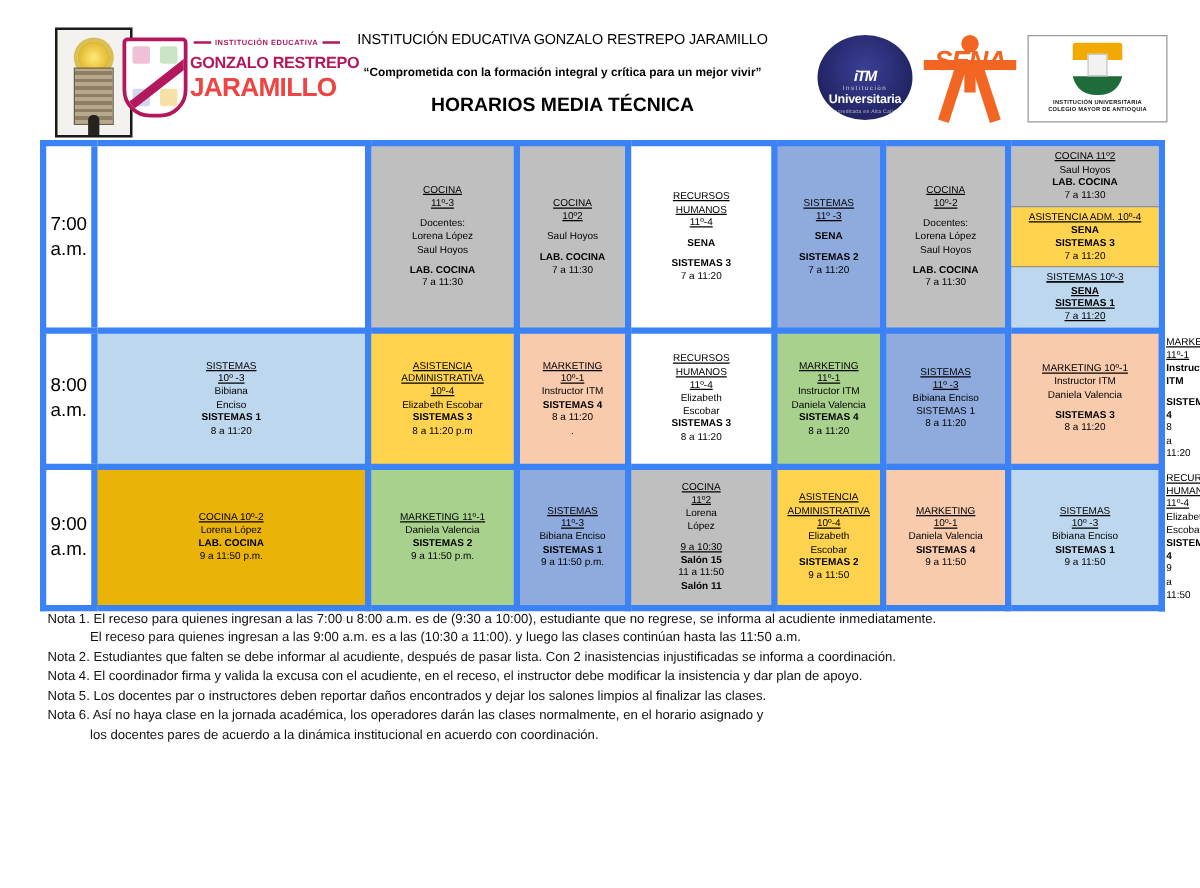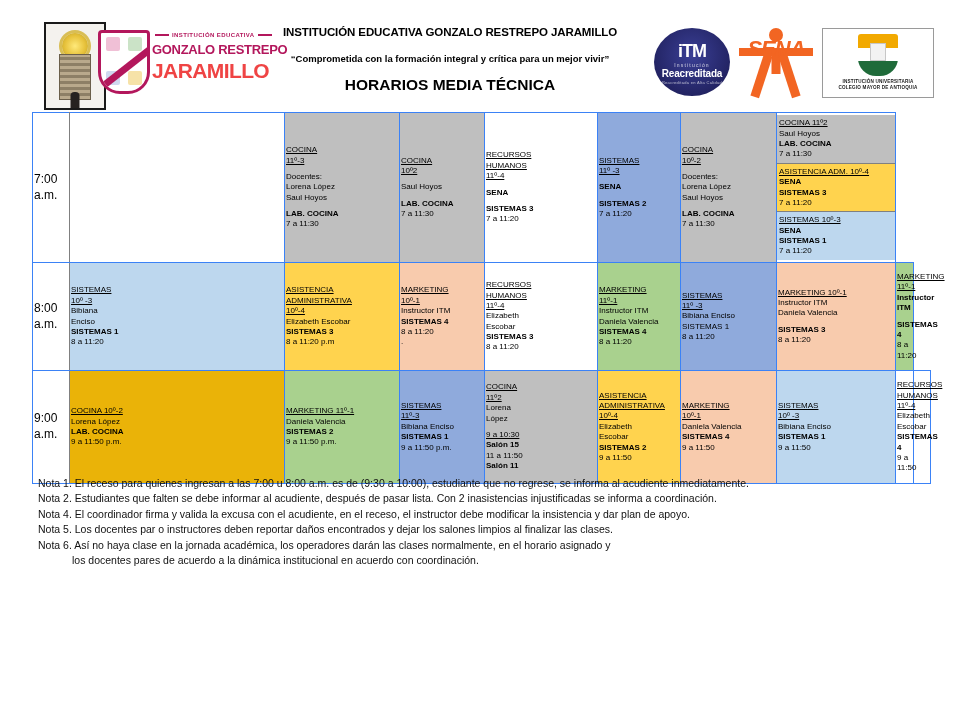--- a/index.html
+++ b/index.html
@@ -148,21 +148,21 @@
   }
 
   .title-block {
     position: absolute;
     left: 255px; top: 26px;
     width: 390px;
     text-align: center;
   }
   .t-line1 {
     font-size: 11.5px;
-    font-weight: bold;
+    font-weight: normal;
     letter-spacing: -0.1px;
   }
   .t-line2 {
     font-size: 9.5px;
     font-weight: bold;
     margin-top: 15px;
   }
   .t-line3 {
     font-size: 15.5px;
     font-weight: bold;
@@ -178,23 +178,24 @@
     position: absolute;
     left: 654px; top: 28px;
     width: 76px; height: 68px;
     border-radius: 50%;
     background: radial-gradient(circle at 50% 40%, #3a3f95 0%, #232464 70%, #1b1c4e 100%);
     color: #ffffff;
     text-align: center;
     overflow: hidden;
   }
   .logo-itm .itm-mark {
-    margin-top: 13px;
-    font-size: 18px;
-    font-weight: bold;
+    margin-top: 26px;
+    font-size: 12px;
+    font-weight: bold;
+    font-style: italic;
     letter-spacing: -1px;
   }
   .logo-itm .itm-s1 {
     font-size: 5px;
     letter-spacing: 1.2px;
     opacity: 0.75;
   }
   .logo-itm .itm-s2 {
     font-size: 10px;
     font-weight: bold;
@@ -312,53 +313,53 @@
 
   
   .sched {
     position: absolute;
     left: 32px; top: 112px;
     width: 899px;
     border-collapse: collapse;
     table-layout: fixed;
   }
   .sched td {
-    border: 1px solid #3b82f6;
+    border: 5px solid #3b82f6;
     vertical-align: middle;
-    text-align: left;
+    text-align: center;
     font-size: 8px;
     line-height: 1.30;
     padding: 2px 1px;
   }
   td.timecell {
     width: 34px;
-    font-size: 12px;
+    font-size: 15px;
     background: #ffffff;
     border-right: 1px solid #808080;
   }
   .cell-inner { display: block; }
   .ln { display: block; }
   .ln.u   { text-decoration: underline; }
   .ln.b   { font-weight: bold; }
   .ln.sp  { height: 6px; }
 
   
   td.stack { padding: 0; }
   .sub {
     border-bottom: 1px solid #808080;
     padding: 3px 2px;
     font-size: 8px;
     line-height: 1.30;
   }
-  .sub:last-child { border-bottom: none; }
+  .sub:last-child { border-bottom: none; text-decoration: underline; }
 
   
   .notes {
     position: absolute;
-    left: 38px; top: 476px;
+    left: 38px; top: 488px;
     width: 890px;
     font-size: 10.5px;
     line-height: 1.47;
     color: #111111;
   }
   .notes .note { white-space: nowrap; }
   .notes .note.ind { padding-left: 34px; }
 </style>
 </head>
 <body>
@@ -389,21 +390,21 @@
     <div class="title-block">
       <div class="t-line1">INSTITUCIÓN EDUCATIVA GONZALO RESTREPO JARAMILLO</div>
       <div class="t-line2">“Comprometida con la formación integral y crítica para un mejor vivir”</div>
       <div class="t-line3">HORARIOS MEDIA TÉCNICA</div>
       <div class="t-line4">2026</div>
     </div>
 
     <div class="logo-itm">
       <div class="itm-mark">iTM</div>
       <div class="itm-s1">Institución</div>
-      <div class="itm-s2">Reacreditada</div>
+      <div class="itm-s2">Universitaria</div>
       <div class="itm-s3">Reacreditada en Alta Calidad</div>
     </div>
 
     <div class="logo-sena">
       <div class="head"></div>
       <div class="arms"></div>
       <div class="torso"></div>
       <div class="leg-l"></div>
       <div class="leg-r"></div>
       <div class="sena-word">SENA</div>
@@ -671,20 +672,21 @@
           </td>
           <td style="background: rgb(255, 255, 255); width: 100px;">
             <div class="cell-inner"></div>
           </td>
         </tr>
       </tbody>
   </table>
 
   <div class="notes" id="notes-block">
       <div class="note">Nota 1. El receso para quienes ingresan a las 7:00 u 8:00 a.m. es de (9:30 a 10:00), estudiante que no regrese, se informa al acudiente inmediatamente.</div>
+      <div class="note ind">El receso para quienes ingresan a las 9:00 a.m. es a las (10:30 a 11:00). y luego las clases continúan hasta las 11:50 a.m.</div>
       <div class="note">Nota 2. Estudiantes que falten se debe informar al acudiente, después de pasar lista. Con 2 inasistencias injustificadas se informa a coordinación.</div>
       <div class="note">Nota 4. El coordinador firma y valida la excusa con el acudiente, en el receso, el instructor debe modificar la insistencia y dar plan de apoyo.</div>
       <div class="note">Nota 5. Los docentes par o instructores deben reportar daños encontrados y dejar los salones limpios al finalizar las clases.</div>
       <div class="note">Nota 6. Así no haya clase en la jornada académica, los operadores darán las clases normalmente, en el horario asignado y</div>
       <div class="note ind">los docentes pares de acuerdo a la dinámica institucional en acuerdo con coordinación.</div>
     </div>
 
 </div>
 
 </body></html>

